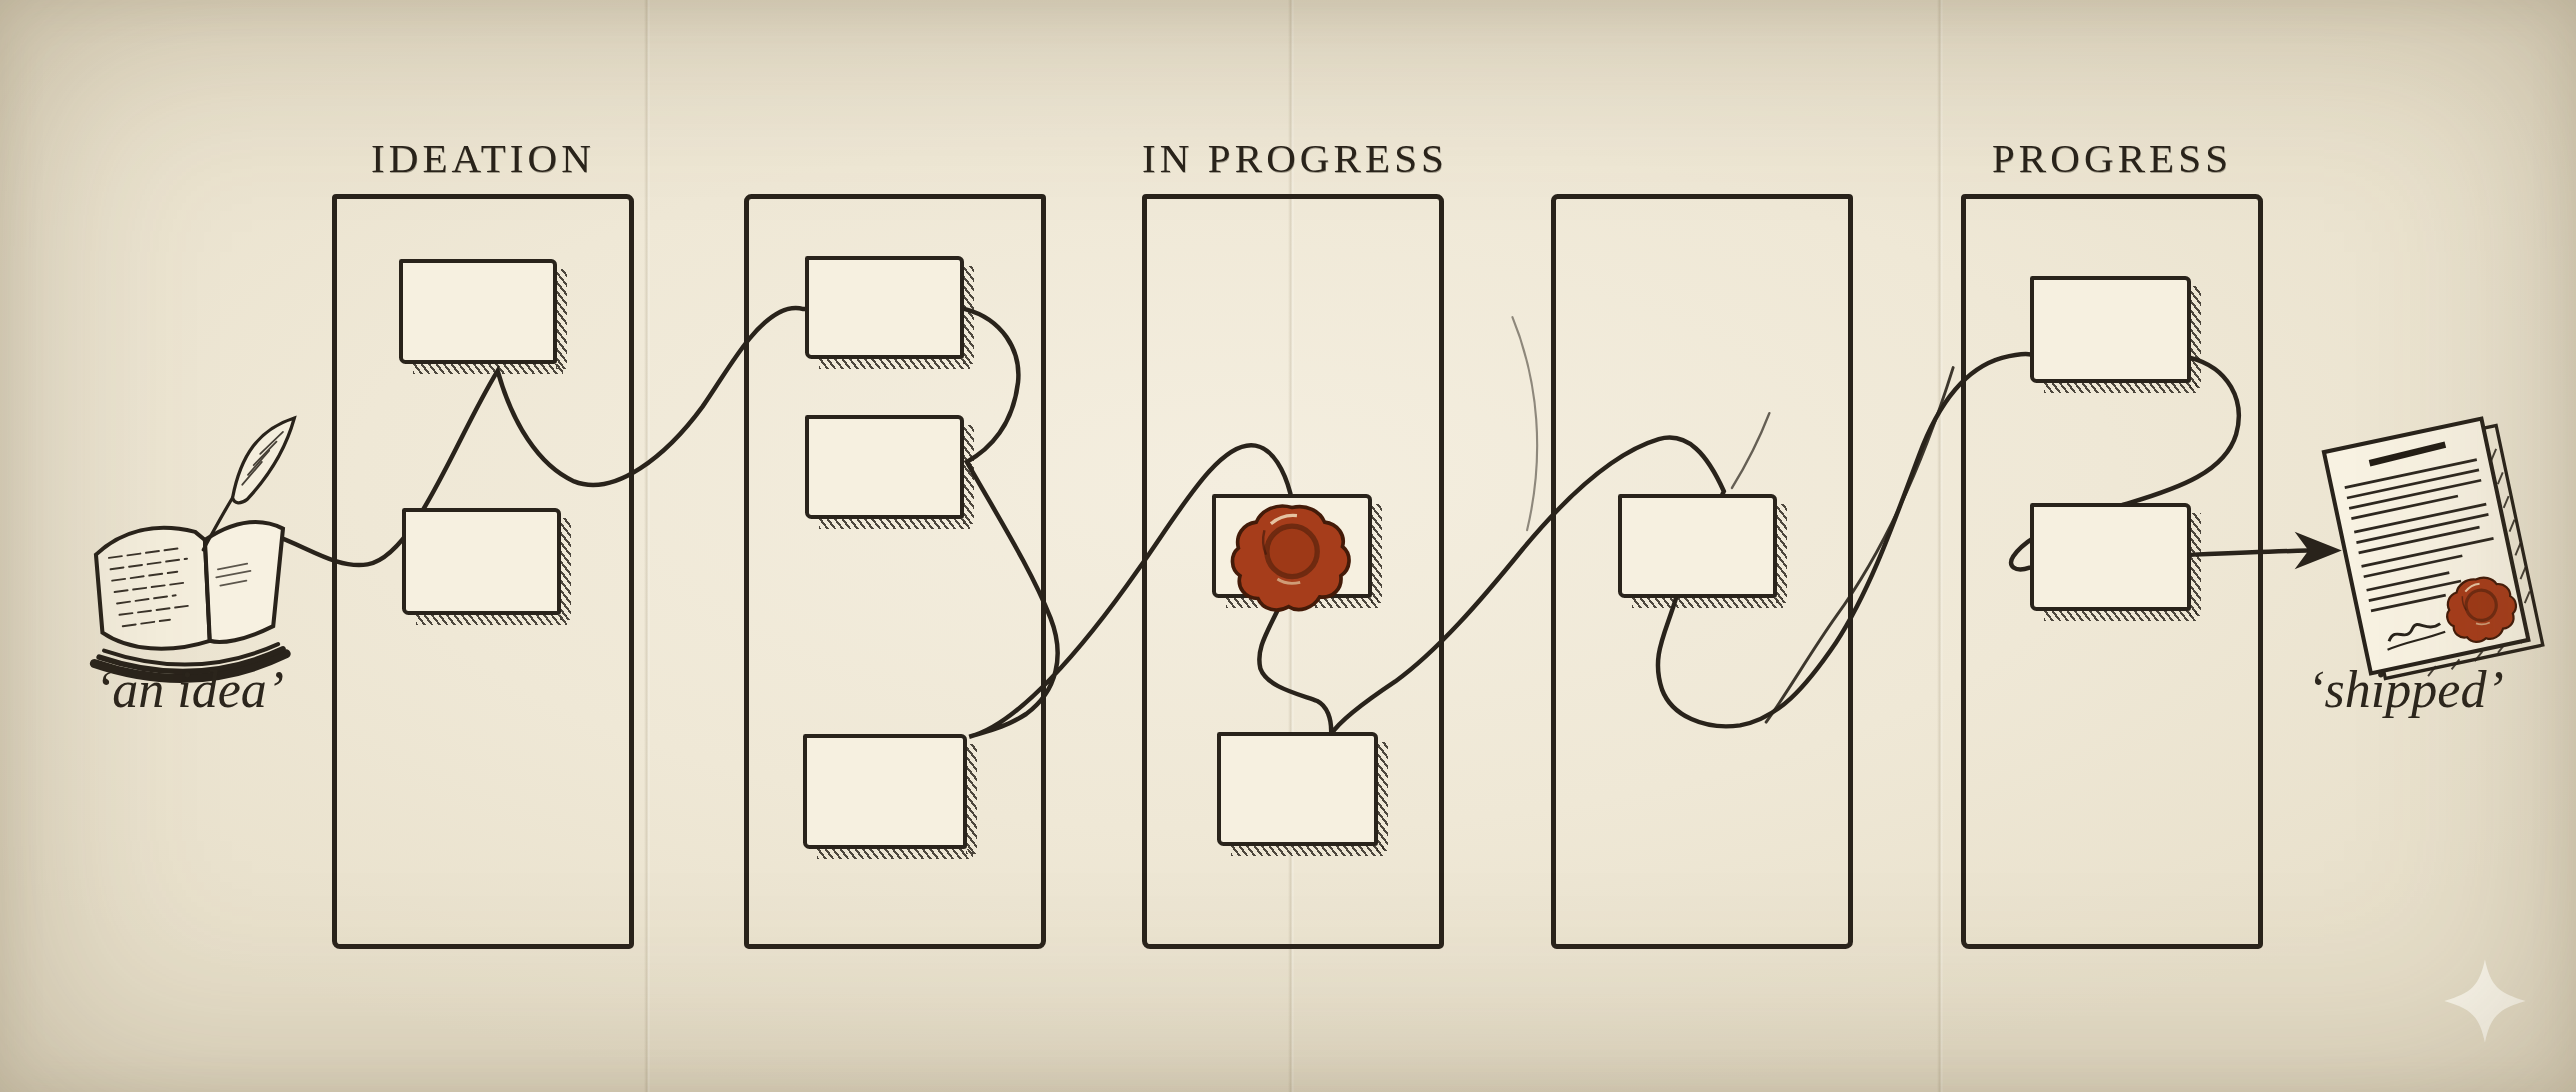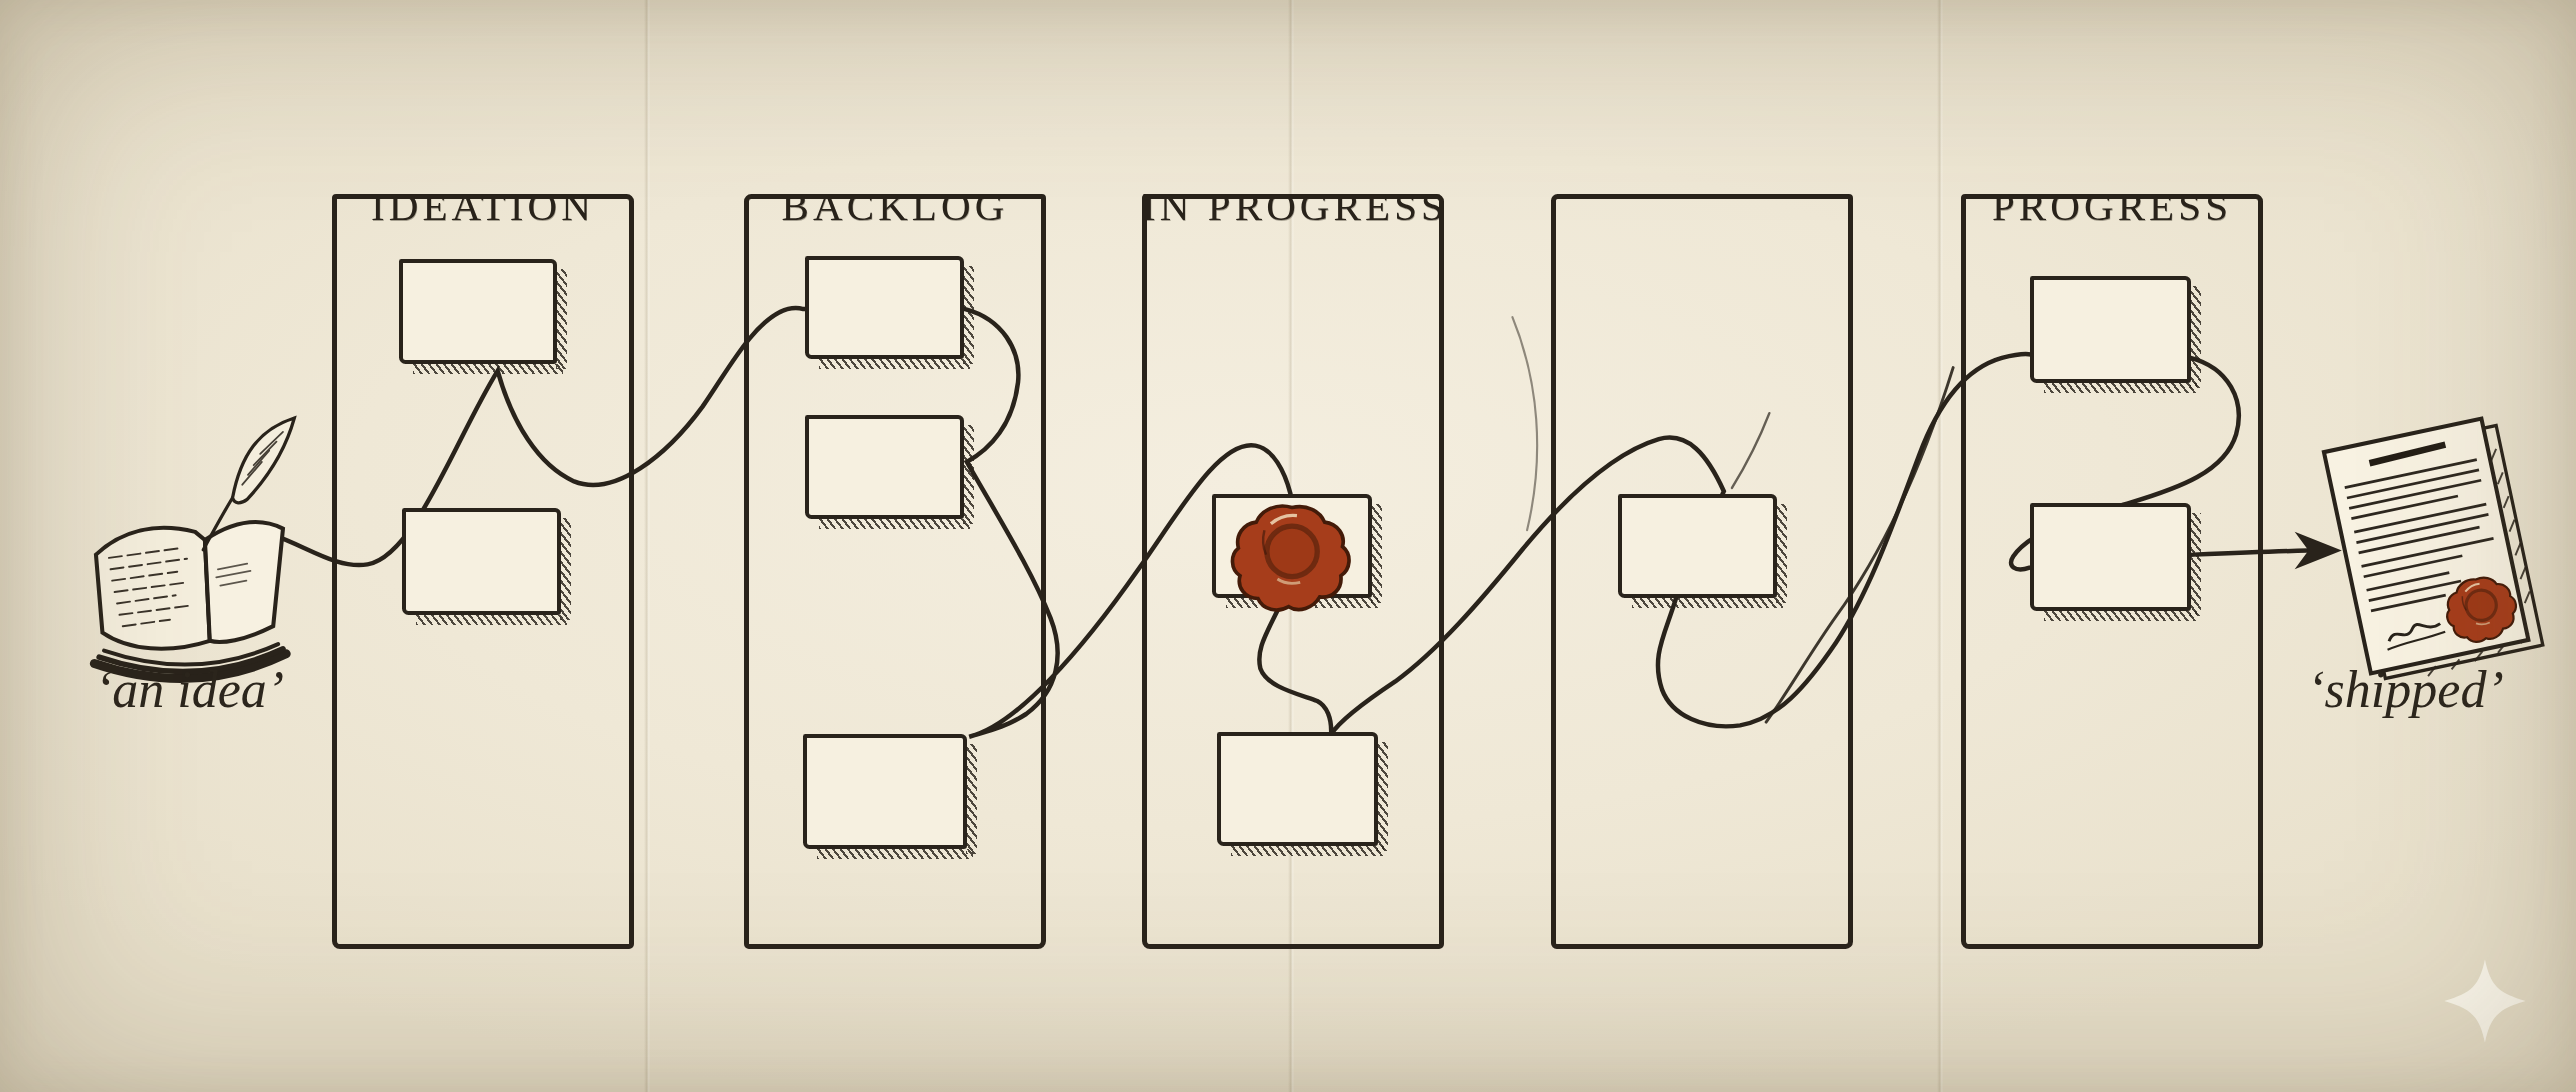--- a/index.html
+++ b/index.html
@@ -10,21 +10,21 @@
     font-family:"Liberation Serif", serif;
   }
   .crease{position:absolute;top:0;bottom:0;width:5.7px;pointer-events:none;
     background:linear-gradient(90deg, rgba(110,92,55,0) 0%, rgba(96,78,42,.14) 45%, rgba(255,255,250,.35) 80%, rgba(110,92,55,0) 100%);}
   .vignette{position:absolute;inset:0;pointer-events:none;
     box-shadow:inset 0 0 211px rgba(94,77,45,.30), inset 0 0 49px rgba(94,77,45,.12);}
   .col{position:absolute;top:194px;height:755px;width:302px;box-sizing:border-box;
     border:5.7px solid var(--ink);border-radius:4.1px 7.3px 4.9px 8.1px;}
   .col-title{position:absolute;top:137px;width:302px;height:46px;text-align:center;
     font-size:41px;line-height:42px;letter-spacing:4.1px;color:var(--ink);
-    text-shadow:0.5px 0.7px 0 rgba(32,25,15,.35);white-space:nowrap;margin-top:48px;}
+    text-shadow:0.5px 0.7px 0 rgba(32,25,15,.35);white-space:nowrap;}
   .card{position:absolute;box-sizing:border-box;background:var(--card_fill);
     border:4.1px solid var(--ink);border-radius:2.4px 5.7px 3.3px 6.5px;}
   .card::after{content:"";position:absolute;right:-14px;top:5.7px;width:10.6px;height:103%;
     background:repeating-linear-gradient(52deg, var(--ink) 0 2.1px, transparent 2.1px 5.9px);opacity:.82;}
   .card::before{content:"";position:absolute;left:9.8px;bottom:-14px;height:9.8px;width:100%;
     background:repeating-linear-gradient(52deg, var(--ink) 0 2.1px, transparent 2.1px 5.9px);opacity:.82;}
   .script-label{position:absolute;font-style:italic;font-size:52px;line-height:59px;
     color:#2c261d;text-align:center;white-space:nowrap;}
   svg{position:absolute;left:0;top:0;}
   .layer{pointer-events:none;}
@@ -32,21 +32,20 @@
 </head>
 <body>
 
 <div id="stage">
 
   <div class="crease" style="left:644px"></div>
   <div class="crease" style="left:1288px"></div>
   <div class="crease" style="left:1937px"></div>
 
   <div class="col-title" style="left:332px">IDEATION</div>
-  <div class="col-title" style="left:744px">BACKLOG</div>
   <div class="col-title" style="left:1142px">IN PROGRESS</div>
   <div class="col-title" style="left:1961px">PROGRESS</div>
 
   <div class="col" style="left:332px"></div>
   <div class="col" style="left:744px;border-radius:7.3px 4.1px 8.1px 4.9px"></div>
   <div class="col" style="left:1142px"></div>
   <div class="col" style="left:1551px;border-radius:6.5px 4.1px 7.3px 5.7px"></div>
   <div class="col" style="left:1961px"></div>
 
   <svg class="layer" width="2576" height="1093" viewBox="0 0 3168 1344">

